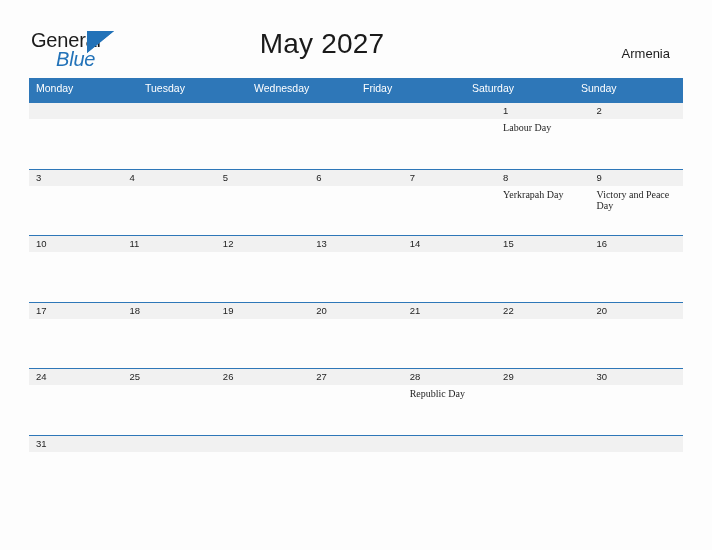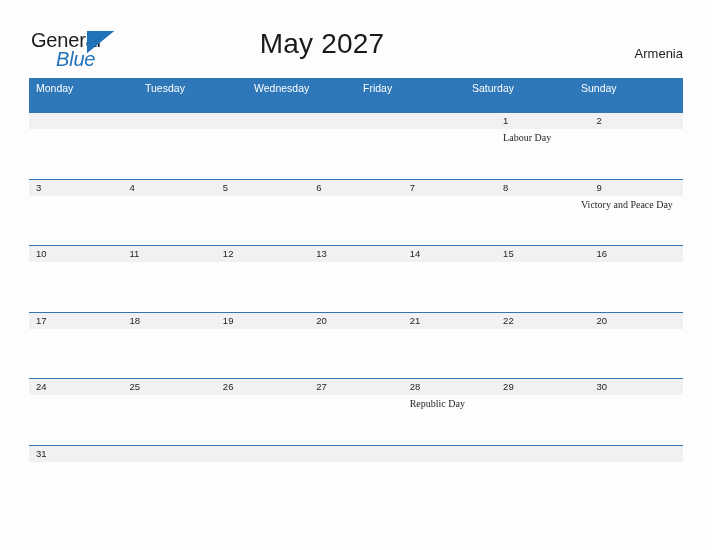--- a/index.html
+++ b/index.html
@@ -74,39 +74,39 @@
     width: 644px;
     text-align: center;
     font-size: 28px;
     font-weight: normal;
     color: #1a1a1a;
     letter-spacing: 0.2px;
   }
 
   .country {
     position: absolute;
-    right: 29px;
+    right: 42px;
     top: 46px;
     font-size: 13px;
     color: #1c1c1c;
     text-align: center;
   }
 
   
   .calendar {
     position: absolute;
     left: 29px;
     top: 78px;
     width: 654px;
   }
 
   .weekdays {
     display: flex;
     background: #2e77b8;
-    height: 34px;
+    height: 24px;
   }
   .weekday {
     flex: 1 1 0;
     color: #ffffff;
     font-size: 10.5px;
     line-height: 20px;
     padding-left: 7px;
     box-sizing: border-box;
     white-space: nowrap;
     overflow: hidden;
@@ -217,20 +217,21 @@
         <div class="datecell">7</div>
         <div class="datecell">8</div>
         <div class="datecell">9</div>
       </div>
       <div class="eventrow">
         <div class="eventcell"></div>
         <div class="eventcell"></div>
         <div class="eventcell"></div>
         <div class="eventcell"></div>
         <div class="eventcell"></div>
+        <div class="eventcell">Yerkrapah Day</div>
         <div class="eventcell">Victory and Peace Day</div>
       </div>
     </div>
 
     <div class="week">
       <div class="daterow">
         <div class="datecell">10</div>
         <div class="datecell">11</div>
         <div class="datecell">12</div>
         <div class="datecell">13</div>

